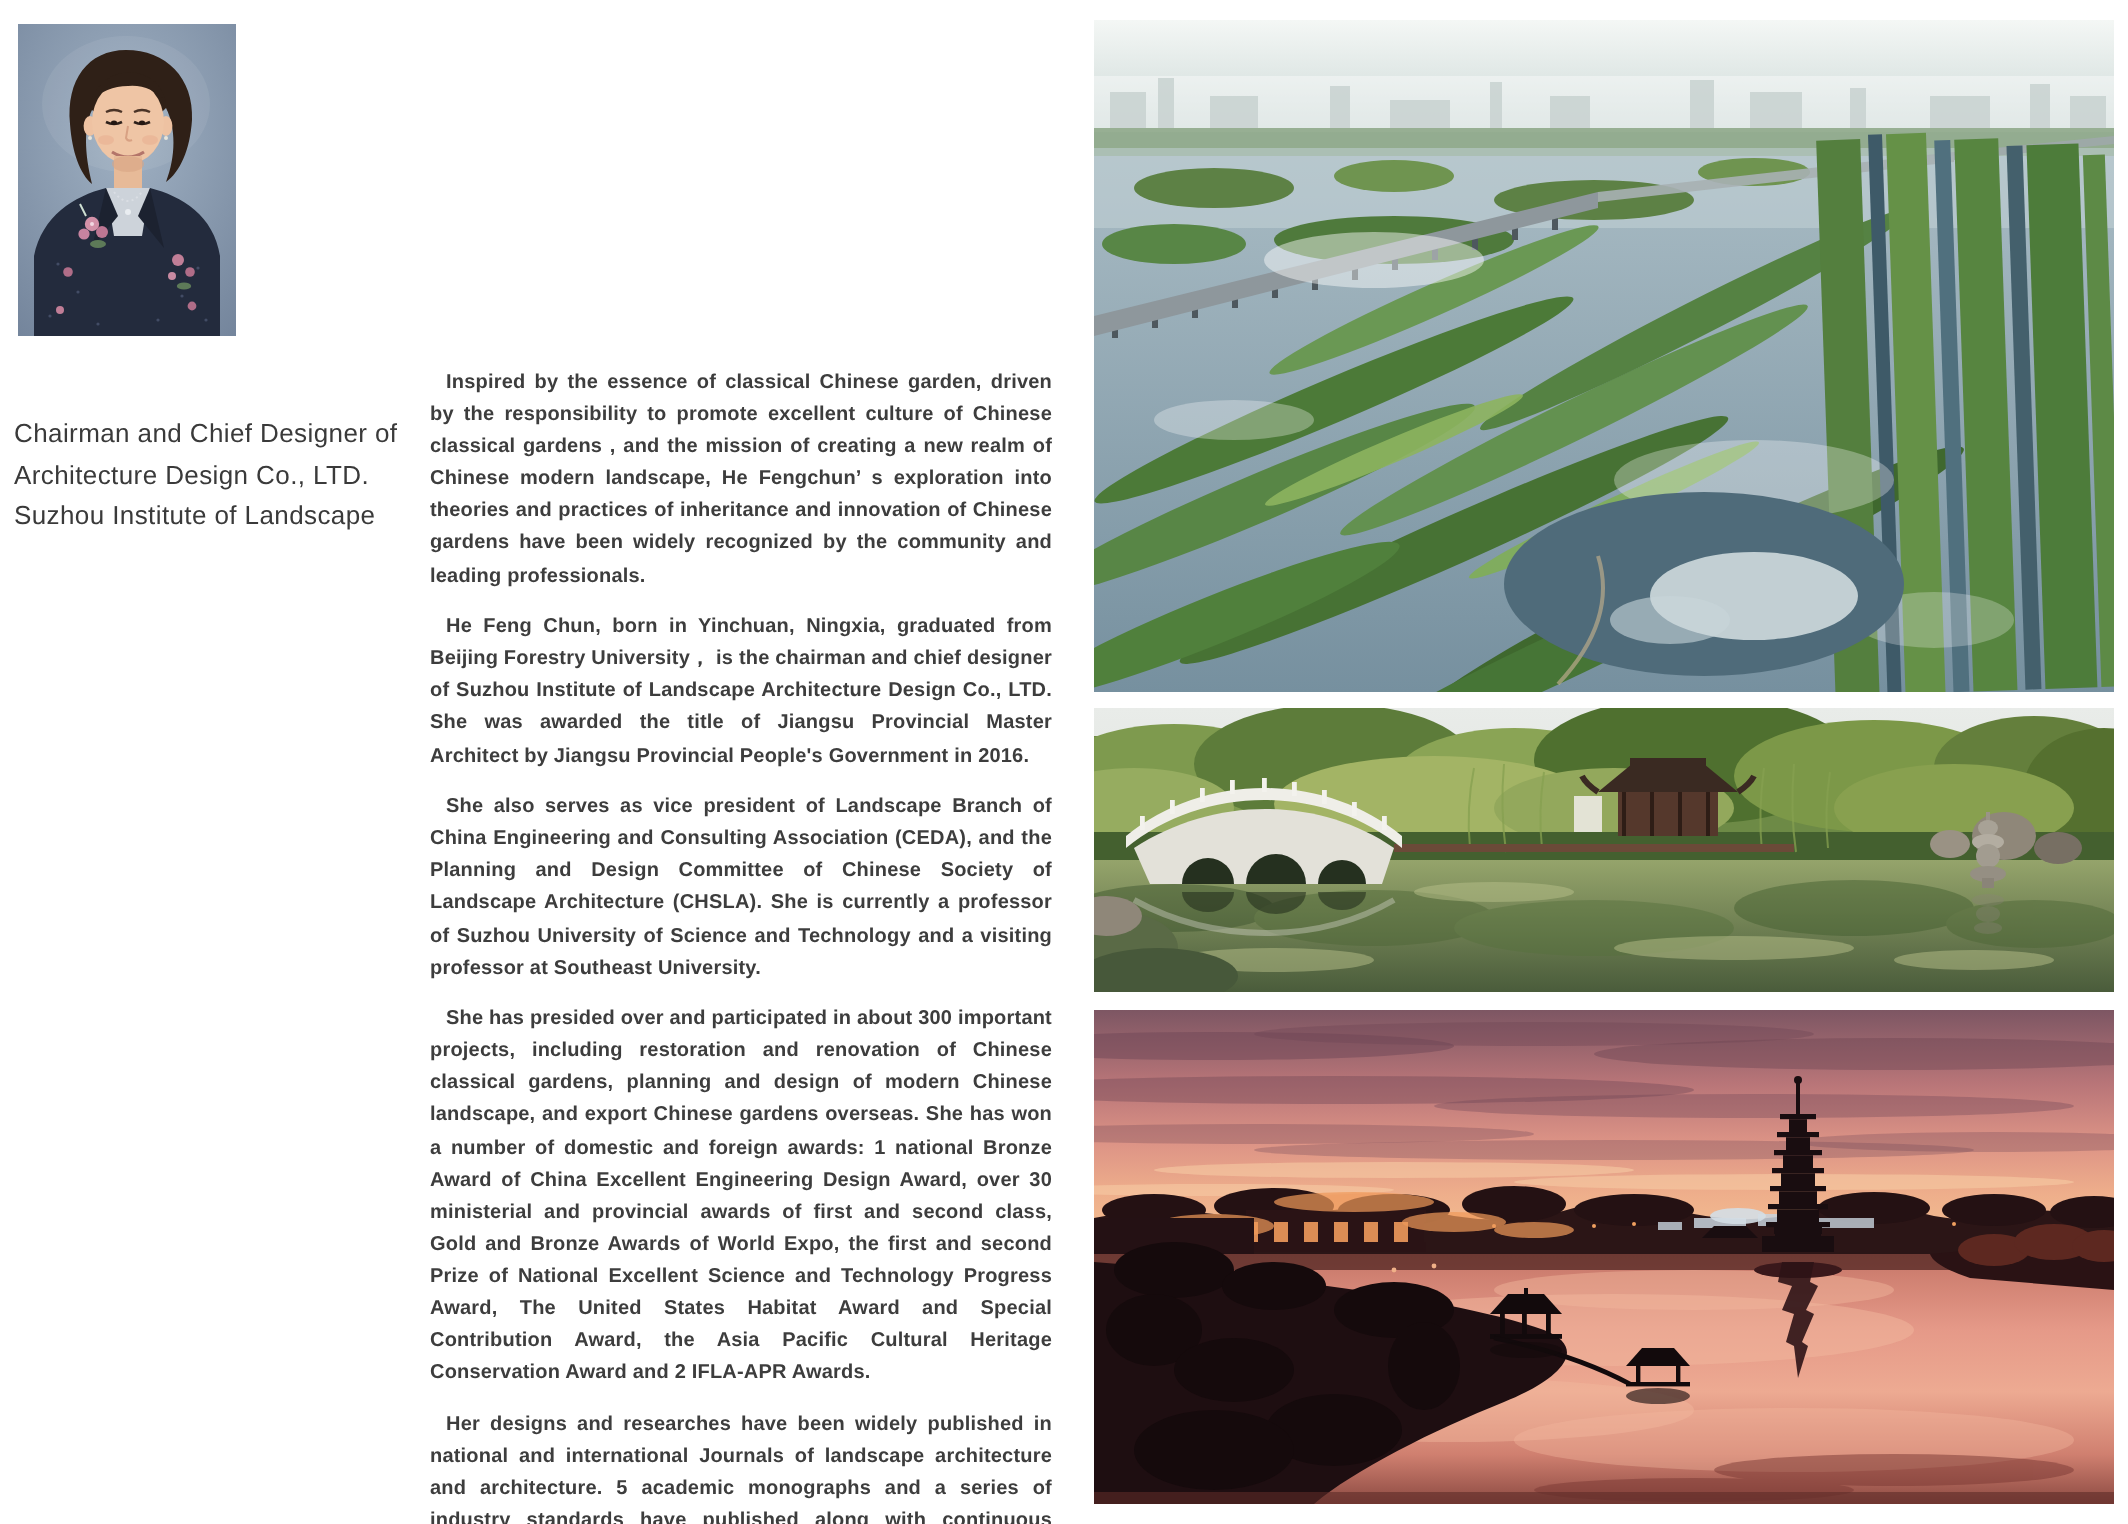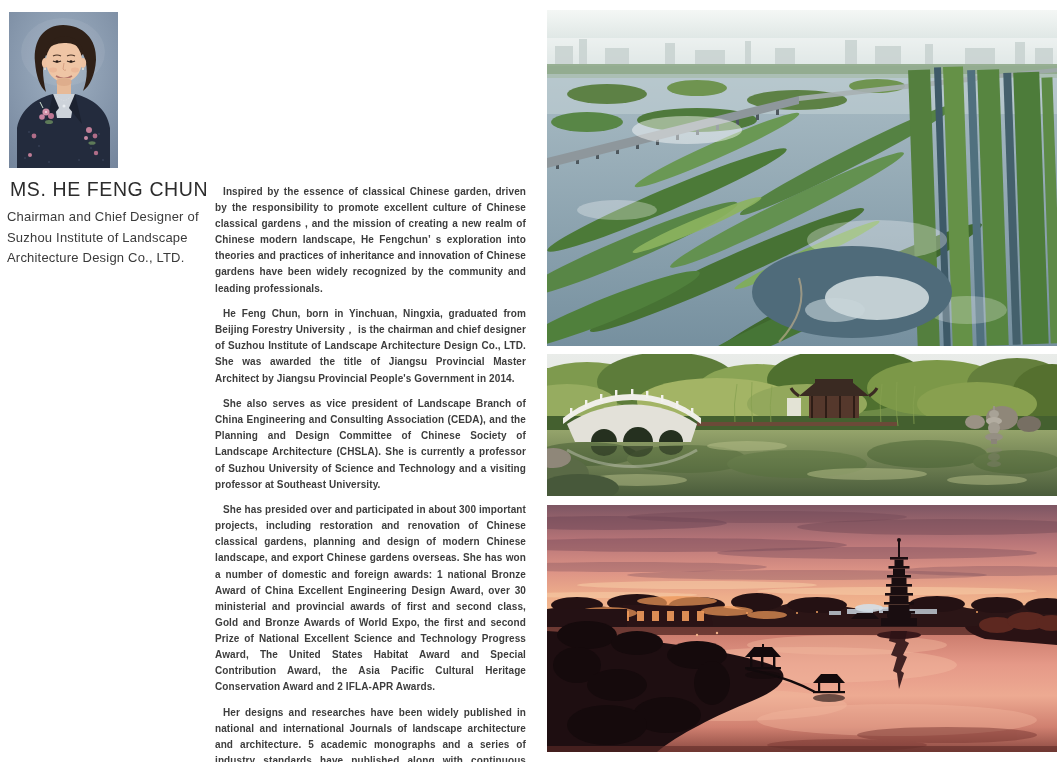--- a/index.html
+++ b/index.html
@@ -89,30 +89,29 @@
         <circle cx="37" cy="100" r="3.6" fill="#d391a8"></circle>
           <circle cx="42" cy="104" r="3" fill="#bd7693"></circle>
         <circle cx="33" cy="105" r="2.8" fill="#c783a0"></circle>
           <circle cx="37" cy="100" r="1" fill="#f2d8e2"></circle>
         <ellipse cx="40" cy="110" rx="4" ry="2" fill="#5d7a58"></ellipse>
         <path d="M34,96 L31,90" stroke="#cfe0d2" stroke-width="1" fill="none"></path>
       </g>
     </svg>
   </figure>
 
-  <h1 class="name">MS. HE FENG CHUN</h1>
   <div class="title">
     <div>Chairman and Chief Designer of</div>
+    <div>Architecture Design Co., LTD.</div>
     <div>Suzhou Institute of Landscape</div>
-    <div>Architecture Design Co., LTD.</div>
   </div>
 
   <div class="bio">
     <p>Inspired by the essence of classical Chinese garden, driven by the responsibility to promote excellent culture of Chinese classical gardens , and the mission of creating a new realm of Chinese modern landscape, He Fengchun’ s exploration into theories and practices of inheritance and innovation of Chinese gardens have been widely recognized by the community and leading professionals.</p>
-    <p>He Feng Chun, born in Yinchuan, Ningxia, graduated from Beijing Forestry University， is the chairman and chief designer of Suzhou Institute of Landscape Architecture Design Co., LTD. She was awarded the title of Jiangsu Provincial Master Architect by Jiangsu Provincial People's Government in 2014.</p>
+    <p>He Feng Chun, born in Yinchuan, Ningxia, graduated from Beijing Forestry University， is the chairman and chief designer of Suzhou Institute of Landscape Architecture Design Co., LTD. She was awarded the title of Jiangsu Provincial Master Architect by Jiangsu Provincial People's Government in 2016.</p>
     <p>She also serves as vice president of Landscape Branch of China Engineering and Consulting Association (CEDA), and the Planning and Design Committee of Chinese Society of Landscape Architecture (CHSLA). She is currently a professor of Suzhou University of Science and Technology and a visiting professor at Southeast University.</p>
     <p>She has presided over and participated in about 300 important projects, including restoration and renovation of Chinese classical gardens, planning and design of modern Chinese landscape, and export Chinese gardens overseas. She has won a number of domestic and foreign awards: 1 national Bronze Award of China Excellent Engineering Design Award, over 30 ministerial and provincial awards of first and second class, Gold and Bronze Awards of World Expo, the first and second Prize of National Excellent Science and Technology Progress Award, The United States Habitat Award and Special Contribution Award, the Asia Pacific Cultural Heritage Conservation Award and 2 IFLA-APR Awards.</p>
     <p>Her designs and researches have been widely published in national and international Journals of landscape architecture and architecture. 5 academic monographs and a series of industry standards have published along with continuous practical projects during past three decades. Thus, He Fengchun has contributed to the development of Chinese landscape.</p>
   </div>
 
   <div class="photos">
 
     <figure class="photo photo-aerial" aria-label="Aerial view of a wetland park with winding waterways, tree-lined islands, a highway bridge and a hazy city skyline">
       <svg viewBox="0 0 510 336" preserveAspectRatio="none" xmlns="http://www.w3.org/2000/svg">
         <defs>

